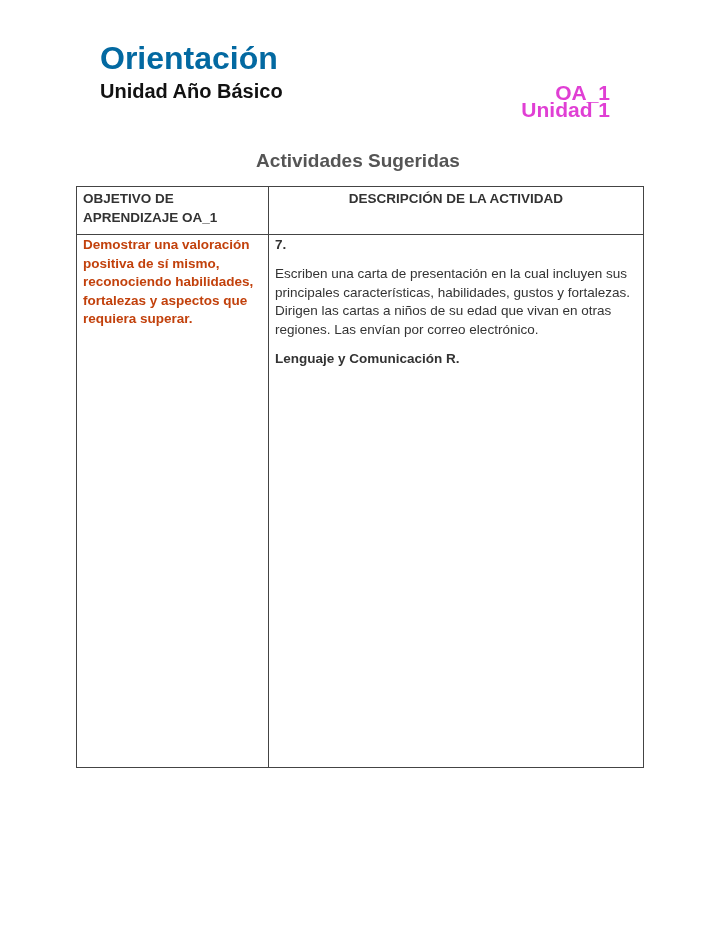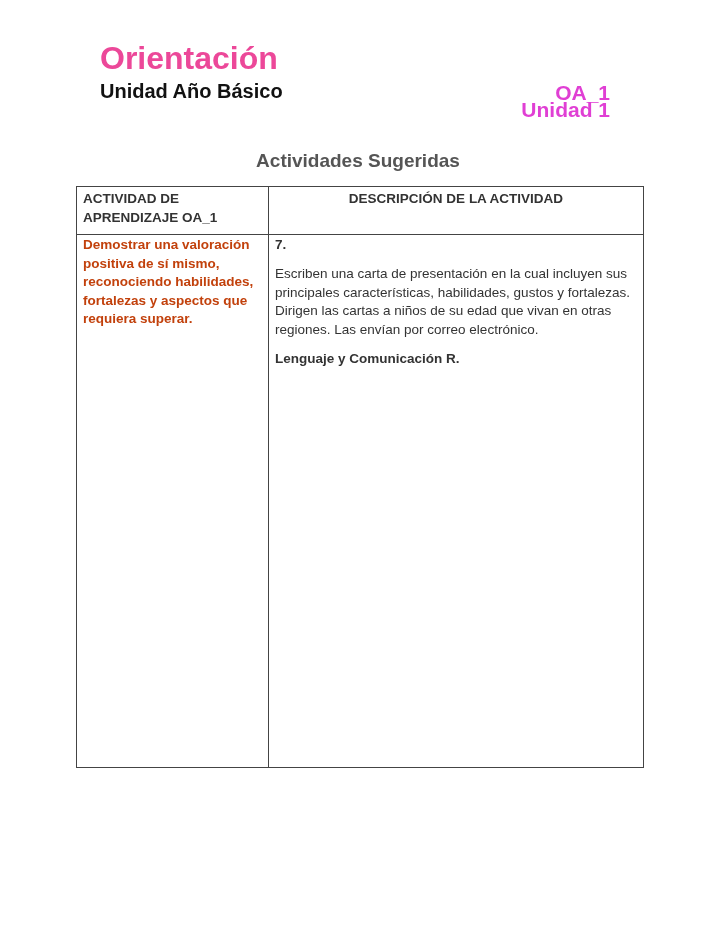--- a/index.html
+++ b/index.html
@@ -1,18 +1,18 @@
 <!DOCTYPE html>
 <html><head>
   <meta charset="utf-8">
   <style>
     html, body { margin: 0; padding: 0; background: #ffffff; }
     body { width: 720px; height: 932px; position: relative; overflow: hidden;
            font-family: "Liberation Sans", sans-serif; color: #222; }
-    .title { position: absolute; left: 100px; top: 42px; font-size: 32px; font-weight: bold; color: #ec4899; line-height: 1; }
+    .title { position: absolute; left: 100px; top: 42px; font-size: 32px; font-weight: bold; color: #0369a1; line-height: 1; }
     .subtitle { position: absolute; left: 100px; top: 81px; font-size: 20px; font-weight: bold; color: #111; line-height: 1; }
     .unit { position: absolute; right: 110px; top: 55px; font-size: 21px; font-weight: bold; color: #e03fd4; line-height: 1; text-align: right; margin-top: 44px; }
     .oa { position: absolute; right: 110px; top: 82px; font-size: 21px; font-weight: bold; color: #e03fd4; line-height: 1; text-align: right; }
     .section-title { position: absolute; left: 0; width: 716px; top: 150px; text-align: center; font-size: 19px; font-weight: bold; color: #555; }
     table.acts { position: absolute; left: 76px; top: 186px; width: 568px; height: 582px;
                  border-collapse: collapse; table-layout: fixed; }
     table.acts td, table.acts th { border: 1.5px solid #444; vertical-align: top; padding: 0 6px; }
     th { font-size: 13.5px; font-weight: bold; color: #333; text-align: left; line-height: 19px; padding-top: 2px !important; height: 45px; }
     th.desc { text-align: center; }
     td.obj { font-size: 13.5px; font-weight: bold; color: #c2410c; line-height: 18.5px; padding-top: 1px !important; }
@@ -31,21 +31,21 @@
 
 <div class="section-title">Actividades Sugeridas</div>
 
 <table class="acts">
   <colgroup>
     <col style="width:192px">
     <col>
   </colgroup>
   <tbody>
       <tr>
-    <th>ACTIVIDAD DE APRENDIZAJE OA_1</th>
+    <th>OBJETIVO DE APRENDIZAJE OA_1</th>
     <th class="desc">DESCRIPCIÓN DE LA ACTIVIDAD</th>
   </tr>
   <tr>
     <td class="obj">Demostrar una valoración positiva de sí mismo, reconociendo habilidades, fortalezas y aspectos que requiera superar.</td>
     <td class="desc">
       <p class="num">7.</p>
       <p class="body-text">Escriben una carta de presentación en la cual incluyen sus principales características, habilidades, gustos y fortalezas. Dirigen las cartas a niños de su edad que vivan en otras regiones. Las envían por correo electrónico.</p>
       <p class="subject">Lenguaje y Comunicación R.</p>
     </td>
   </tr>

